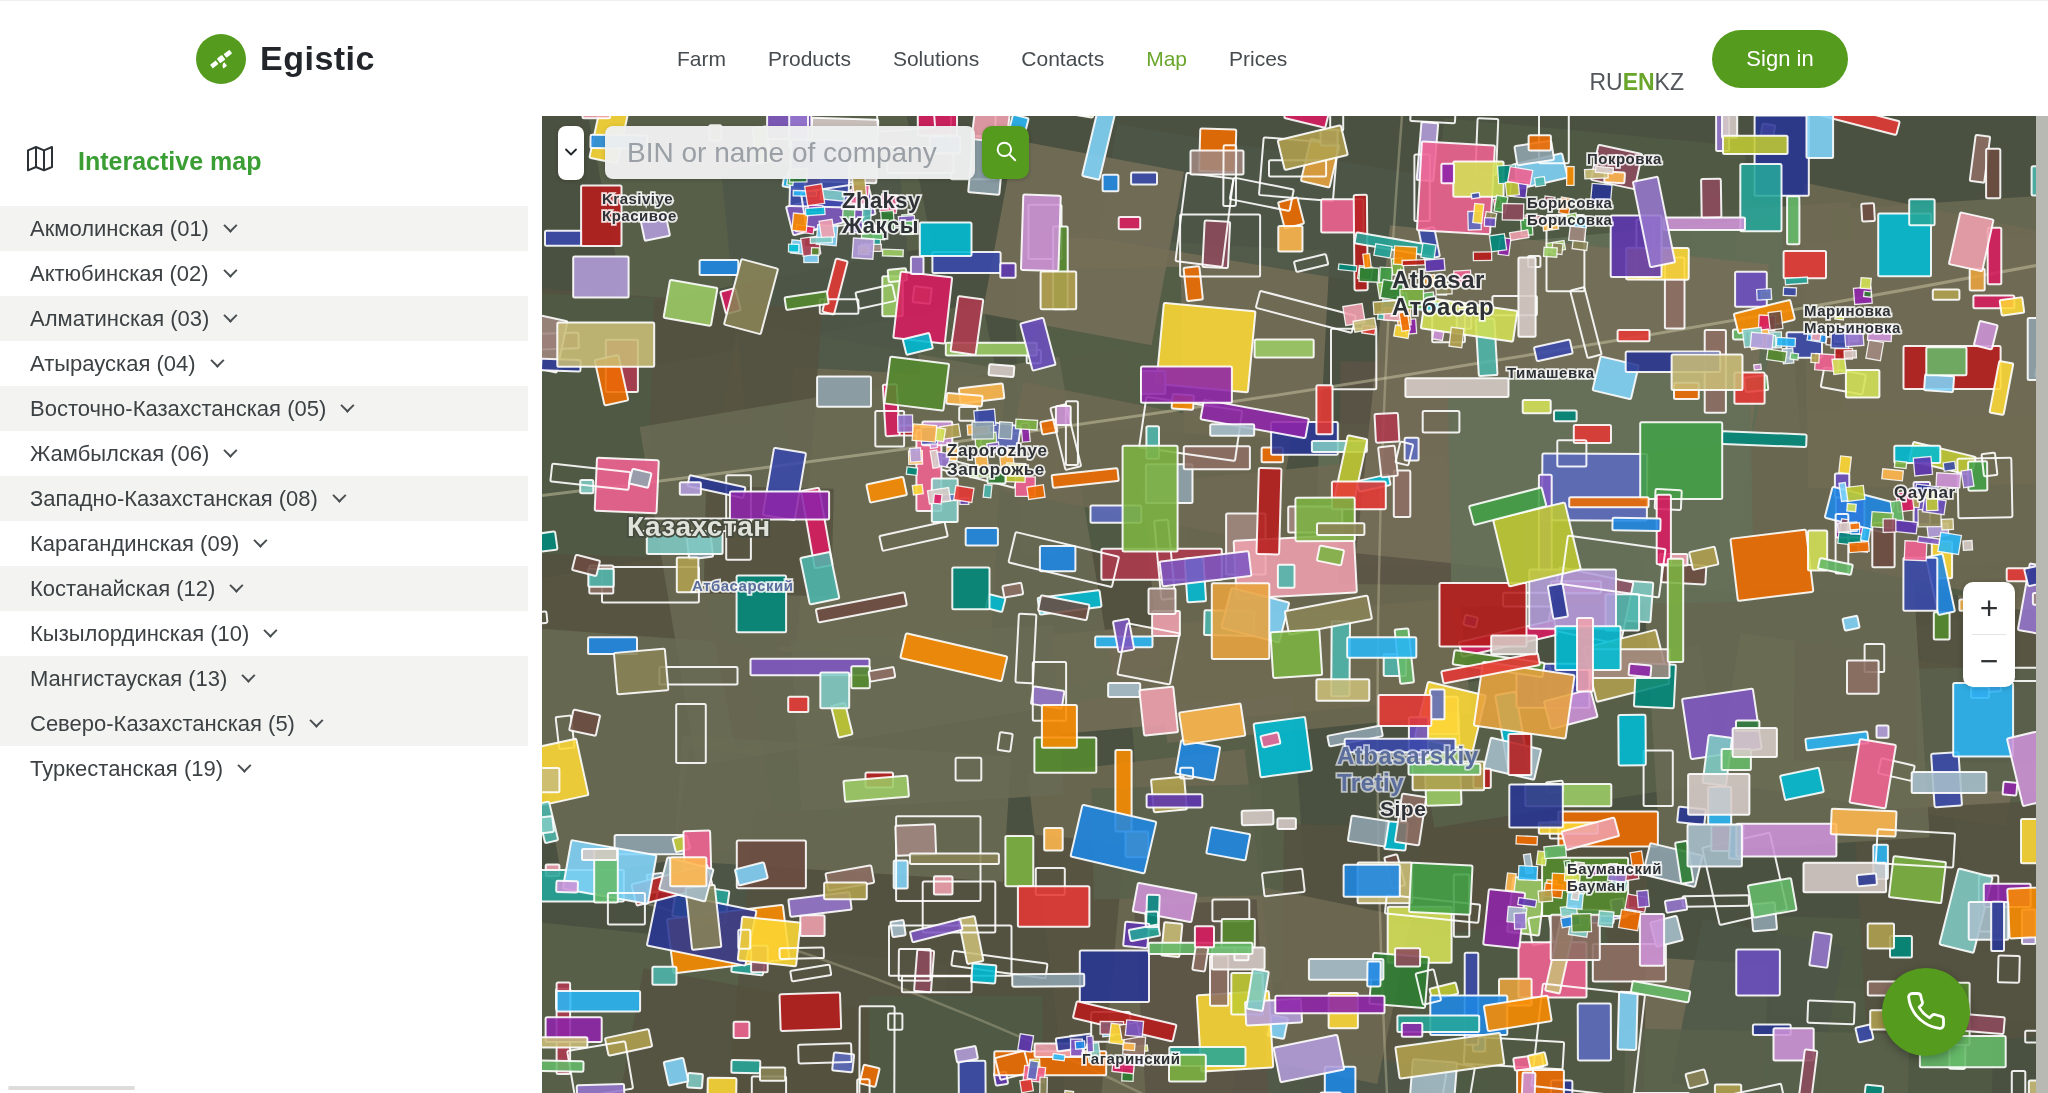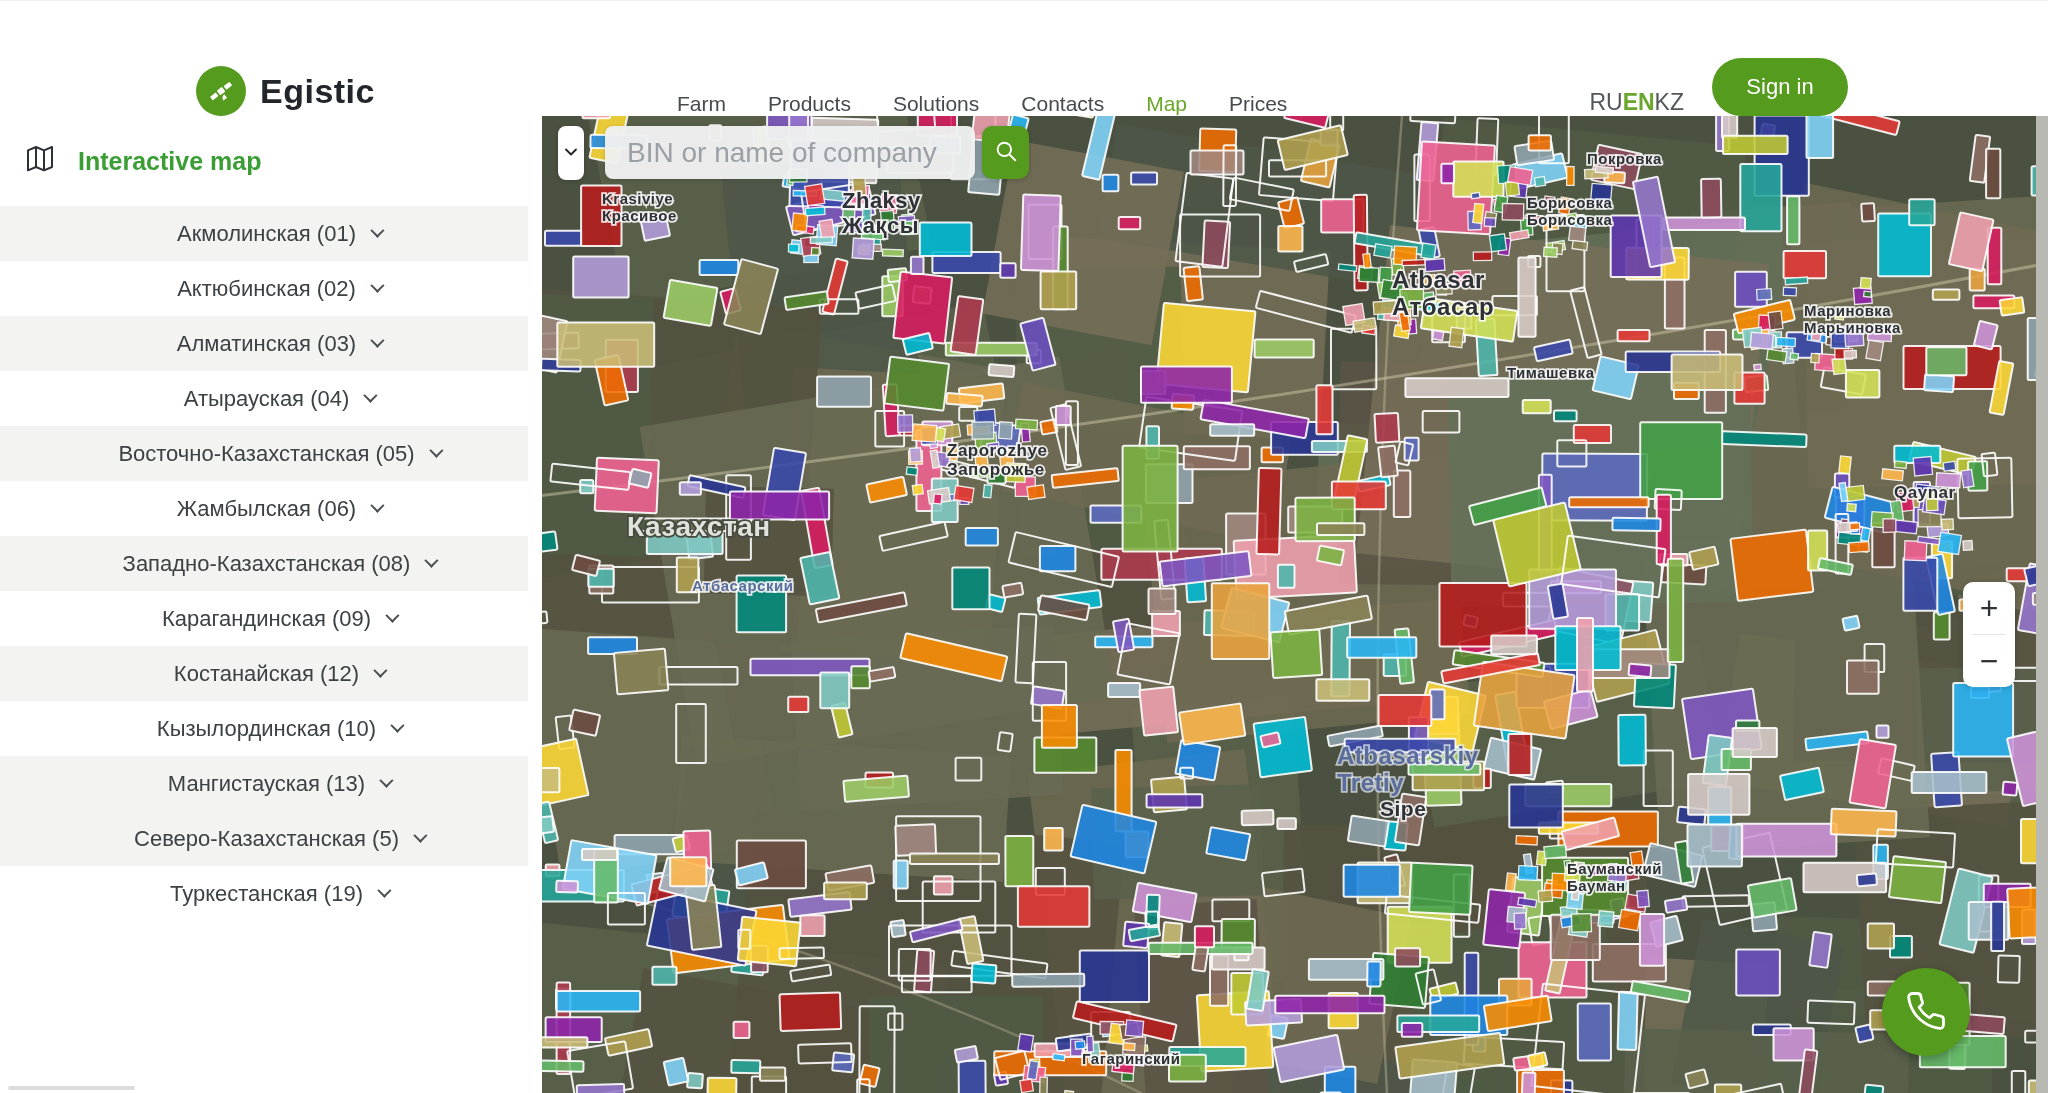--- a/index.html
+++ b/index.html
@@ -1,36 +1,36 @@
 <!DOCTYPE html>
 <html style="--brand-green: #559b1e; --nav-active-green: #6aa62b; --title-green: #3a9e35; --header-text: #454b4f; --sidebar-text: #3c4144; --row-alt-bg: #f3f3f1; --scrollbar: #b9b9b3; --map-base: #4b5140;"><head>
 <meta charset="utf-8">
 <style>
   html,body{margin:0;padding:0;background:#fff;}
   *{box-sizing:border-box;font-family:"Liberation Sans",sans-serif;}
   .page{position:relative;width:2048px;height:1093px;overflow:hidden;background:#fff;border-top:1px solid #f0f0f0;}
 
   
-  header{position:absolute;top:0;left:0;right:0;height:115px;background:#fff;display:flex;align-items:flex-end;padding:0 200px 0 196px;z-index:30;}
+  header{position:absolute;top:0;left:0;right:0;height:115px;background:#fff;display:flex;align-items:center;padding:0 200px 0 196px;z-index:30;}
   .logo{display:flex;align-items:center;gap:14px;cursor:pointer;}
   .logo-circle{width:50px;height:50px;border-radius:50%;background:var(--brand-green);display:flex;align-items:center;justify-content:center;}
   .logo-text{font-size:34px;font-weight:800;color:#22262a;letter-spacing:.5px;}
   nav{display:flex;gap:42px;margin:0 auto;}
   .nav-item{font-size:21px;color:var(--header-text);cursor:pointer;text-decoration:none;}
   .nav-item.active{color:var(--nav-active-green);}
   .langs{display:flex;margin-right:28px;margin-top:47px;}
   .lang{font-size:23px;color:#53575b;cursor:pointer;}
   .lang.active{color:var(--nav-active-green);font-weight:700;}
   .signin{width:136px;height:58px;border:none;border-radius:29px;background:var(--brand-green);color:#fff;font-size:22px;cursor:pointer;}
 
   
   .sidebar{position:absolute;top:115px;left:0;width:542px;bottom:0;background:#fff;z-index:20;}
   .sidebar-title{display:flex;align-items:center;height:90px;padding-left:24px;}
   .sidebar-title .ttl{margin-left:22px;font-size:25px;font-weight:700;color:var(--title-green);}
-  .region-row{display:flex;align-items:center;height:55px;padding-left:30px;width:528px;cursor:pointer;background:#fff;justify-content:center;}
+  .region-row{display:flex;align-items:center;height:45px;padding-left:30px;width:528px;cursor:pointer;background:#fff;}
   .region-row.alt{background:var(--row-alt-bg);}
   .region-label{font-size:22px;color:var(--sidebar-text);}
   .chev{display:inline-block;width:10px;height:10px;border-right:2px solid #4a4f52;border-bottom:2px solid #4a4f52;transform:rotate(45deg) translateY(-2px);margin-left:15px;margin-bottom:4px;}
   .hscrollbar{position:absolute;left:8px;bottom:3px;width:127px;height:4px;border-radius:2px;background:#dcdcda;}
 
   
   .map{position:absolute;top:115px;left:542px;right:12px;bottom:0;overflow:hidden;background:var(--map-base);}
   .map svg.field-map{position:absolute;inset:0;width:100%;height:100%;display:block;}
   .map-controls{position:absolute;left:16px;top:10px;display:flex;align-items:flex-start;z-index:5;}
   .panel-toggle{width:26px;height:54px;border:none;border-radius:8px;background:#fff;display:flex;align-items:center;justify-content:center;cursor:pointer;box-shadow:0 1px 4px rgba(0,0,0,.18);padding:0;}

